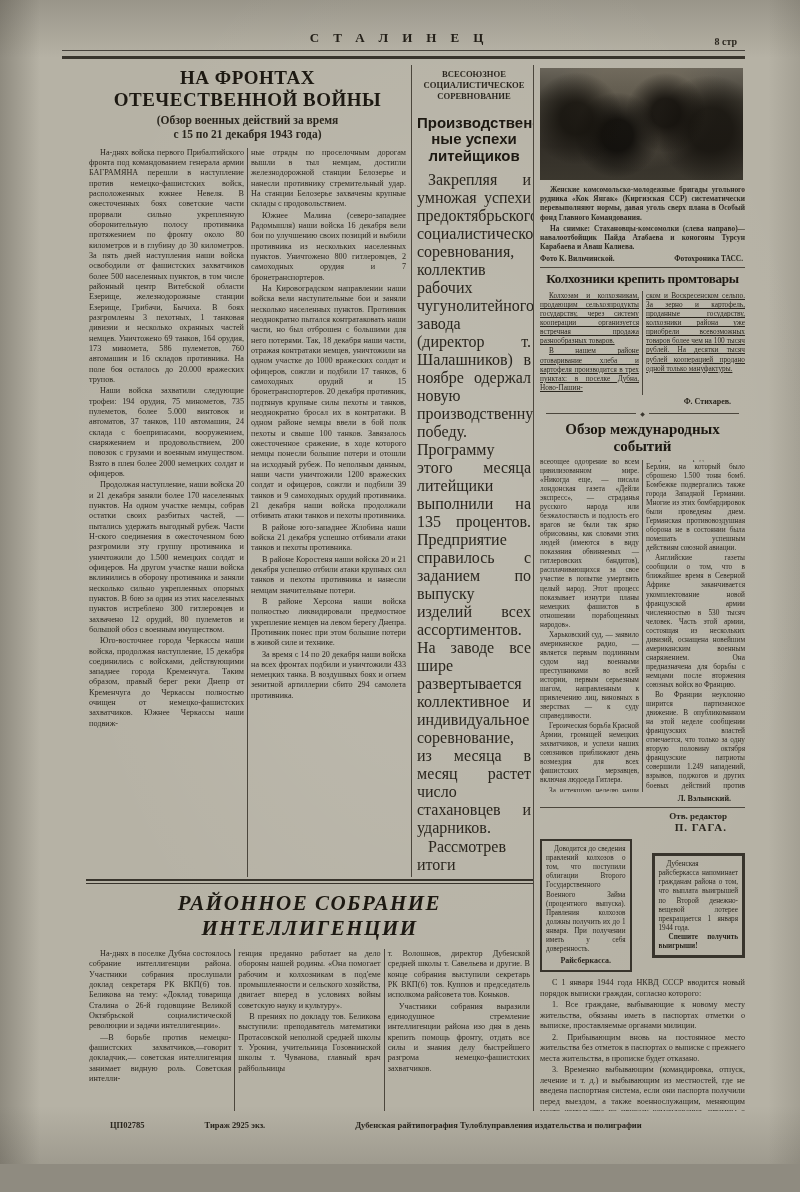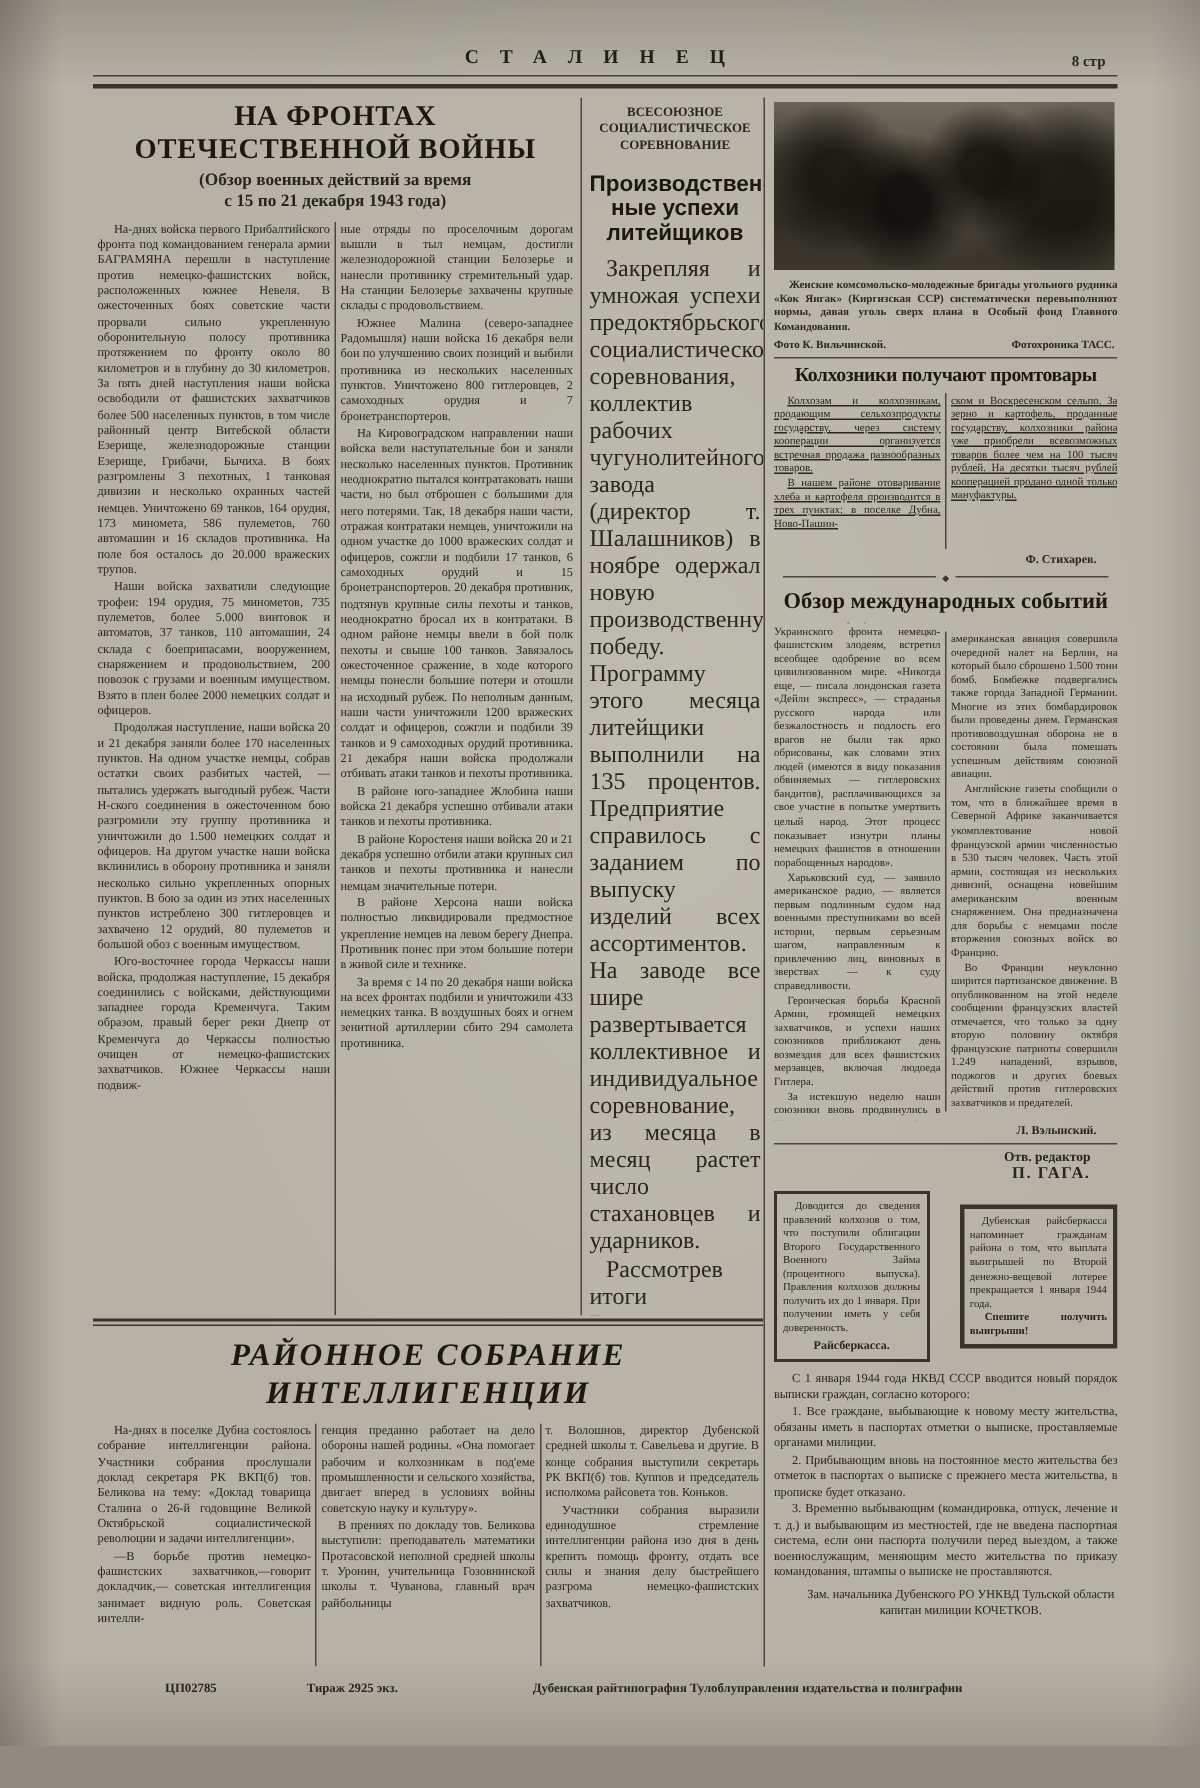--- a/index.html
+++ b/index.html
@@ -13,21 +13,21 @@
       linear-gradient(180deg, rgba(52,48,40,0.22), rgba(52,48,40,0) 5%, rgba(52,48,40,0) 95%, rgba(52,48,40,0.18)),
       #b6b2a5;}
   .content{position:absolute;left:62px;top:30px;width:683px;}
   
   .masthead{display:flex;align-items:baseline;justify-content:center;position:relative;
             border-bottom:1px solid #45413a;padding-bottom:4px;}
   .mast-title{font-weight:700;font-size:13px;letter-spacing:14px;color:#221e17;}
   .mast-page{position:absolute;right:8px;bottom:3px;font-weight:700;font-size:10px;}
   .rule-heavy{height:3px;background:#38342c;margin-top:5px;margin-bottom:6px;}
   
-  .main{display:flex;height:1046px;}
+  .main{display:flex;height:1046px;margin-left:24px;}
   .left-wrap{width:447px;display:flex;flex-direction:column;}
   .left-top{display:flex;height:812px;overflow:hidden;}
   .war{width:323px;display:flex;flex-direction:column;overflow:hidden;}
   .vr{width:1px;background:#4b463c;margin:0 2px;}
   .foundry{flex:1;overflow:hidden;padding:2px 2px 0 3px;}
   .right{flex:1;border-left:1px solid #4b463c;padding-left:6px;overflow:hidden;}
   
   .war-title{font-weight:700;font-size:19px;text-align:center;letter-spacing:0.5px;color:#1d1912;margin:2px 0 2px;}
   .war-sub{font-weight:700;font-size:11.5px;text-align:center;white-space:pre-line;line-height:1.25;margin-bottom:6px;}
   .cols2{display:flex;flex:1;overflow:hidden;}
@@ -164,29 +164,30 @@
               </div>
           </div>
         </section>
       </div>
 
       <div class="right">
 
         <div class="photo"></div>
         <div class="caption">
             <p>Женские комсомольско-молодежные бригады угольного рудника «Кок Янгак» (Киргизская ССР) систематически перевыполняют нормы, давая уголь сверх плана в Особый фонд Главного Командования.</p>
+            <p>На снимке: Стахановцы-комсомолки (слева направо)—навалоотбойщик Пайда Атабаева и коногоны Турсун Карабаева и Аваш Калиева.</p>
           </div>
         <div class="credits">
           <span>Фото К. Вильчинской.</span>
           <span>Фотохроника ТАСС.</span>
         </div>
         <div class="thin-rule"></div>
 
         <section>
-          <h3 class="sec-title prom-title">Колхозники получают промтовары</h3>
+          <h3 class="sec-title prom-title">Колхозники крепить промтовары</h3>
           <div class="minicols prom-cols">
             <div class="minicol">
                 <p>Колхозам и колхозникам, продающим сельхозпродукты государству, через систему кооперации организуется встречная продажа разнообразных товаров.</p>
                 <p>В нашем районе отоваривание хлеба и картофеля производится в трех пунктах: в поселке Дубна, Ново-Пашин-</p>
               </div>
             <div class="minicol cont">
                 <p>ском и Воскресенском сельпо. За зерно и картофель, проданные государству, колхозники района уже приобрели всевозможных товаров более чем на 100 тысяч рублей. На десятки тысяч рублей кооперацией продано одной только мануфактуры.</p>
               </div>
           </div>
           <div class="sig">Ф. Стихарев.</div>

